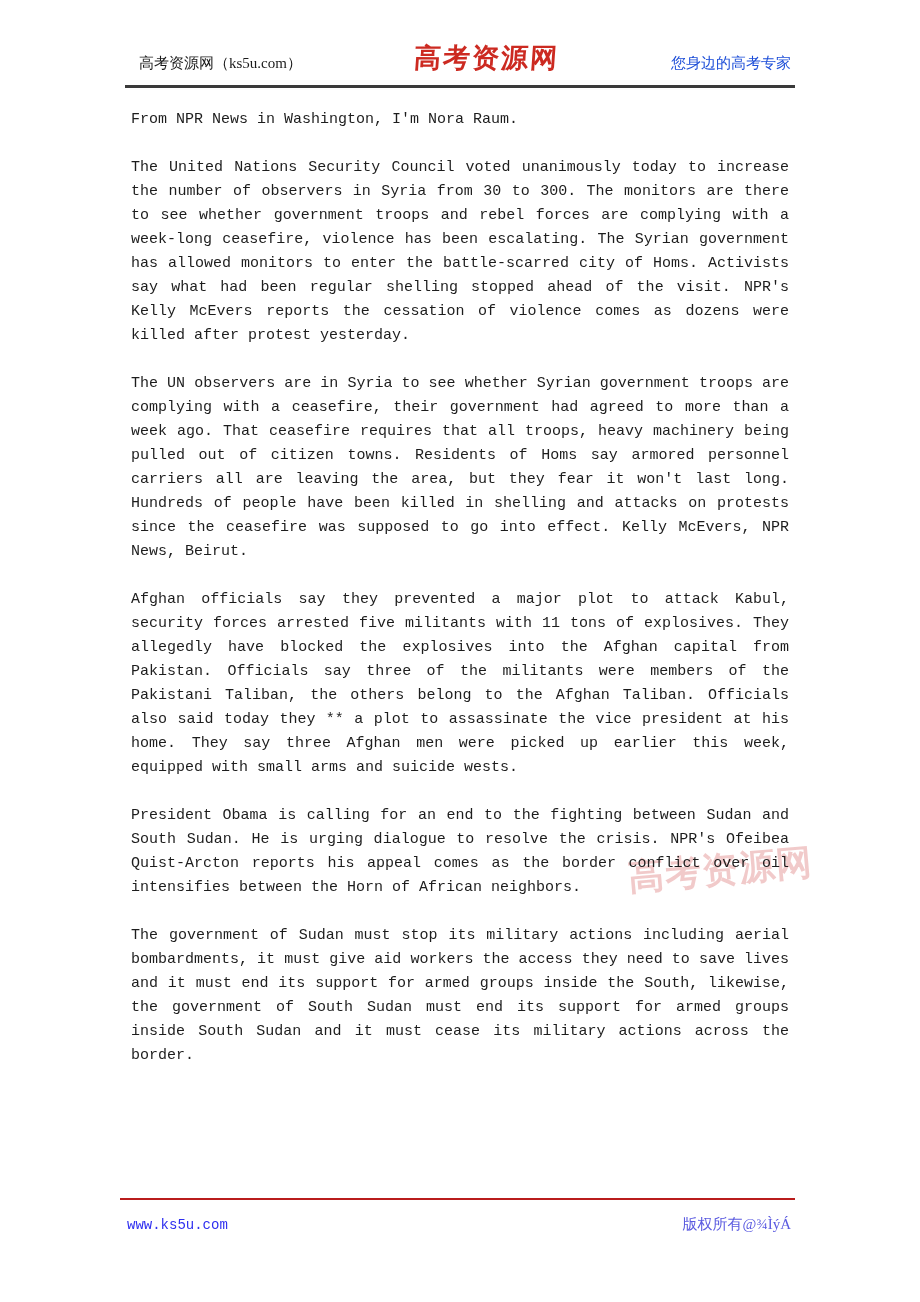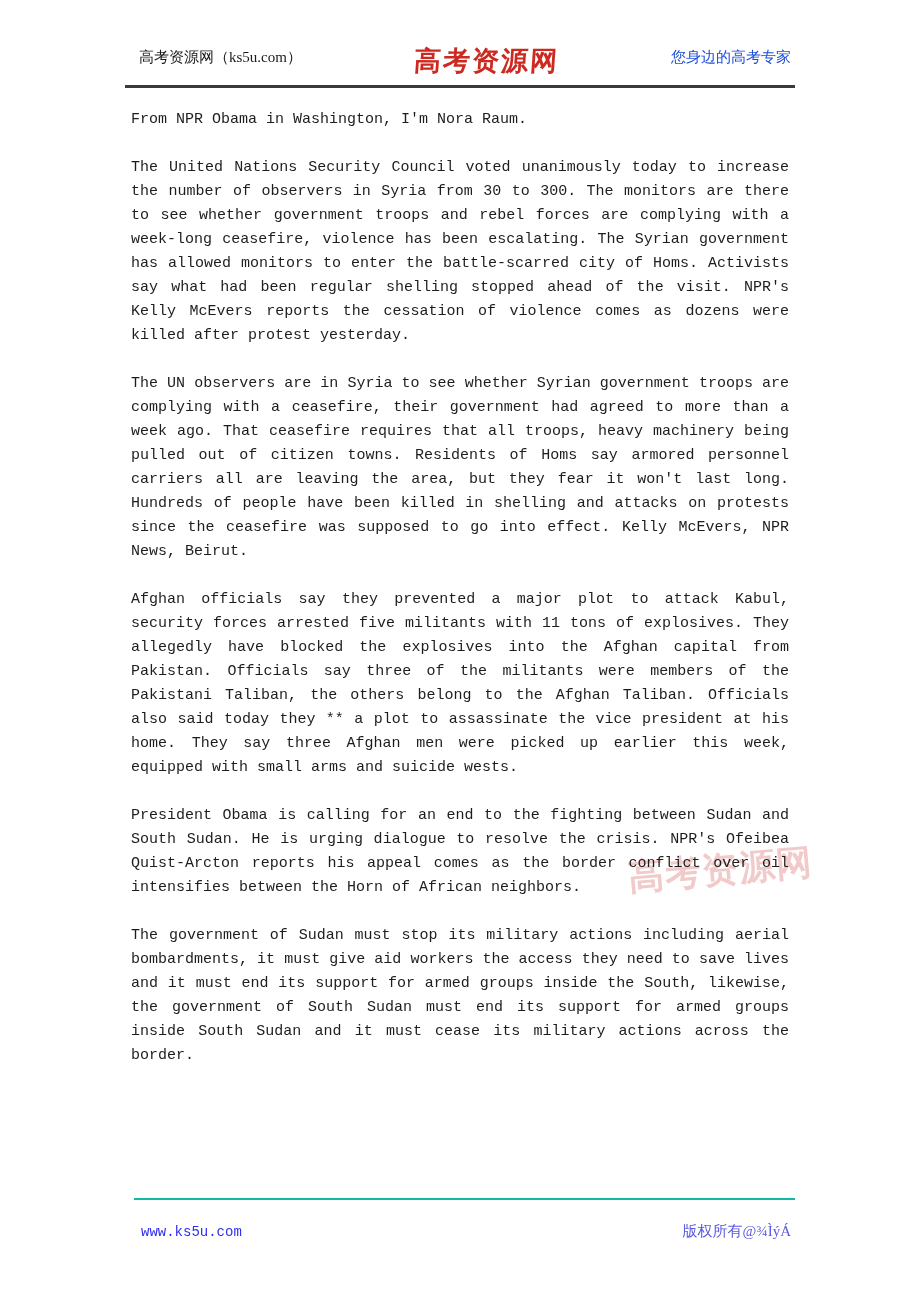--- a/index.html
+++ b/index.html
@@ -14,21 +14,21 @@
     font-family: "Liberation Serif", "DejaVu Serif", serif;
   }
   
   .header {
     position: absolute;
     left: 125px;
     right: 125px;
     top: 48px;
     height: 40px;
     display: flex;
-    align-items: flex-start;
+    align-items: flex-end;
     border-bottom: 3px solid #3a3a3a;
     padding-bottom: 12px;
   }
   .header-site-name {
     font-size: 15px;
     color: #1a1a1a;
     white-space: nowrap;
     padding-left: 14px;
   }
   .header-logo {
@@ -73,25 +73,25 @@
     color: var(--watermark-red, #d96a6a);
     opacity: 0.35;
     transform: rotate(-5deg);
     letter-spacing: 1px;
     pointer-events: none;
     white-space: nowrap;
   }
   
   .footer {
     position: absolute;
-    left: 134px;
+    left: 120px;
     right: 125px;
     top: 1198px;
-    border-top: 2px solid #14b8a6;
-    padding-top: 22px;
+    border-top: 2px solid #b91c1c;
+    padding-top: 15px;
     display: flex;
     justify-content: space-between;
     align-items: center;
   }
   .footer-url {
     font-family: "Liberation Mono", "DejaVu Sans Mono", monospace;
     font-size: 14px;
     color: var(--footer-url-blue, #2f2ff0);
     text-decoration: none;
     padding-left: 7px;
@@ -110,21 +110,21 @@
 
   <div class="header">
     <span class="header-site-name">高考资源网（ks5u.com）</span>
     <span class="header-logo">高考资源网</span>
     <span class="header-tagline">您身边的高考专家</span>
   </div>
 
   <div class="watermark">高考资源网</div>
 
   <div class="transcript">
-    <p>From NPR Obama in Washington, I'm Nora Raum.</p>
+    <p>From NPR News in Washington, I'm Nora Raum.</p>
     <p>The United Nations Security Council voted unanimously today to increase the number of observers in Syria from 30 to 300. The monitors are there to see whether government troops and rebel forces are complying with a week-long ceasefire, violence has been escalating. The Syrian government has allowed monitors to enter the battle-scarred city of Homs. Activists say what had been regular shelling stopped ahead of the visit. NPR's Kelly McEvers reports the cessation of violence comes as dozens were killed after protest yesterday.</p>
     <p>The UN observers are in Syria to see whether Syrian government troops are complying with a ceasefire, their government had agreed to more than a week ago. That ceasefire requires that all troops, heavy machinery being pulled out of citizen towns. Residents of Homs say armored personnel carriers all are leaving the area,  but they fear it won't last long. Hundreds of people have been killed in shelling and attacks on protests since the ceasefire was supposed to go into effect. Kelly McEvers, NPR News, Beirut.</p>
     <p>Afghan officials say they prevented a major plot to attack Kabul, security forces arrested five militants with 11 tons of explosives. They allegedly have blocked the explosives into the Afghan capital from Pakistan. Officials say three of the militants were members of the Pakistani Taliban, the others belong to the Afghan Taliban. Officials also said today they ** a plot to assassinate the vice president at his home. They say three Afghan men were picked up earlier this week, equipped with small arms and suicide wests.</p>
     <p>President Obama is calling for an end to the fighting between Sudan and South Sudan. He is urging dialogue to resolve the crisis. NPR's Ofeibea Quist-Arcton reports his appeal comes as the border conflict over oil intensifies between the Horn of African neighbors.</p>
     <p>The government of Sudan must stop its military actions including aerial bombardments, it must give aid workers the access they need to save lives and it must end its support for armed groups inside the South, likewise, the government of South Sudan must end its support for armed groups inside South Sudan and it must cease its military actions across the border.</p>
   </div>
 
   <div class="footer">
     <a class="footer-url" href="#">www.ks5u.com</a>
     <a class="footer-copyright" href="#">版权所有@¾ÌýÁ</a>

